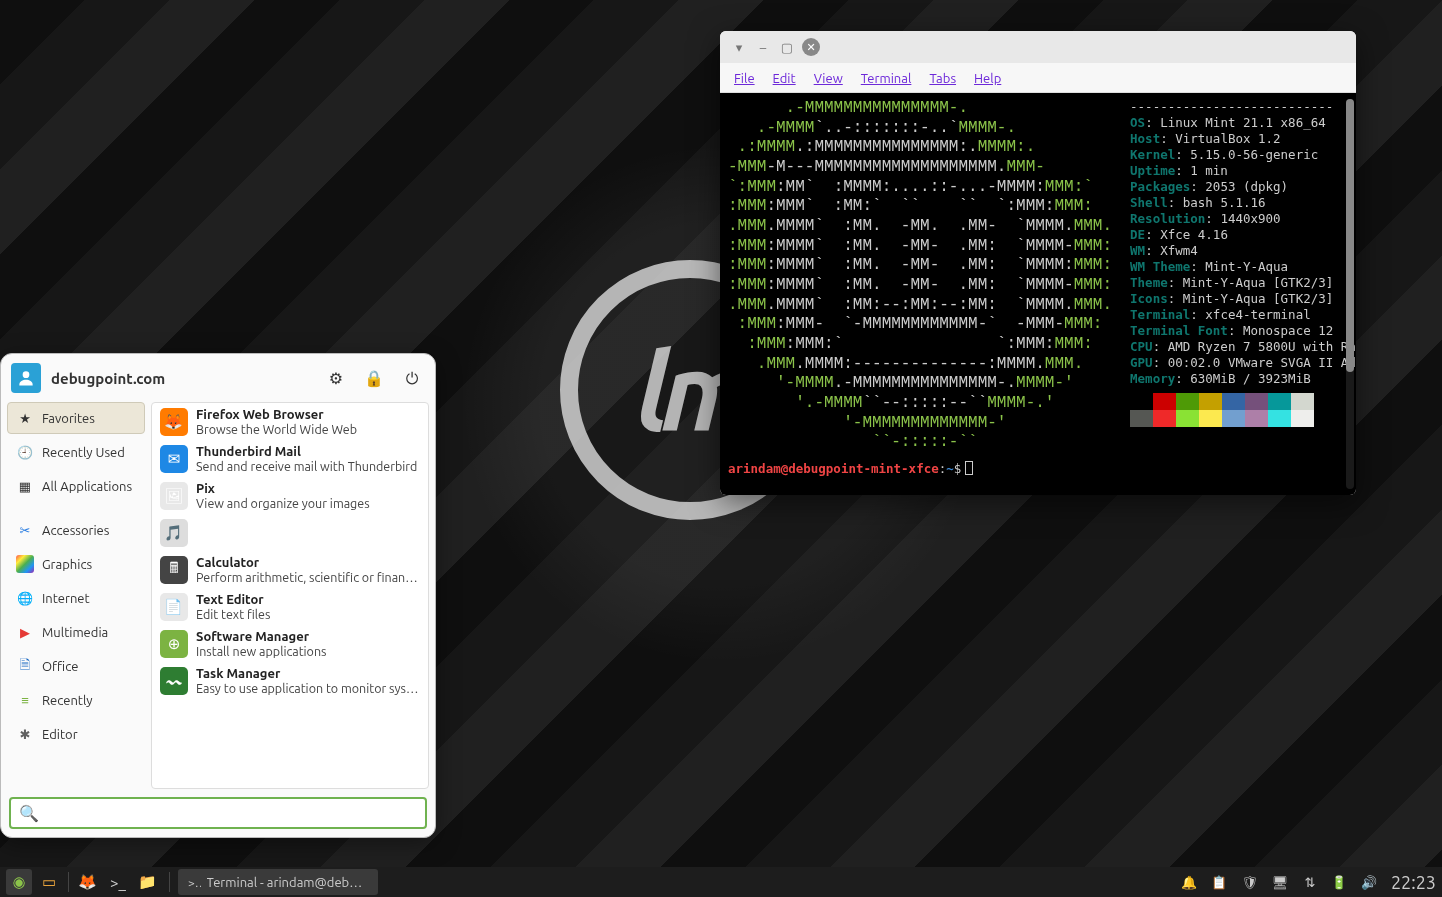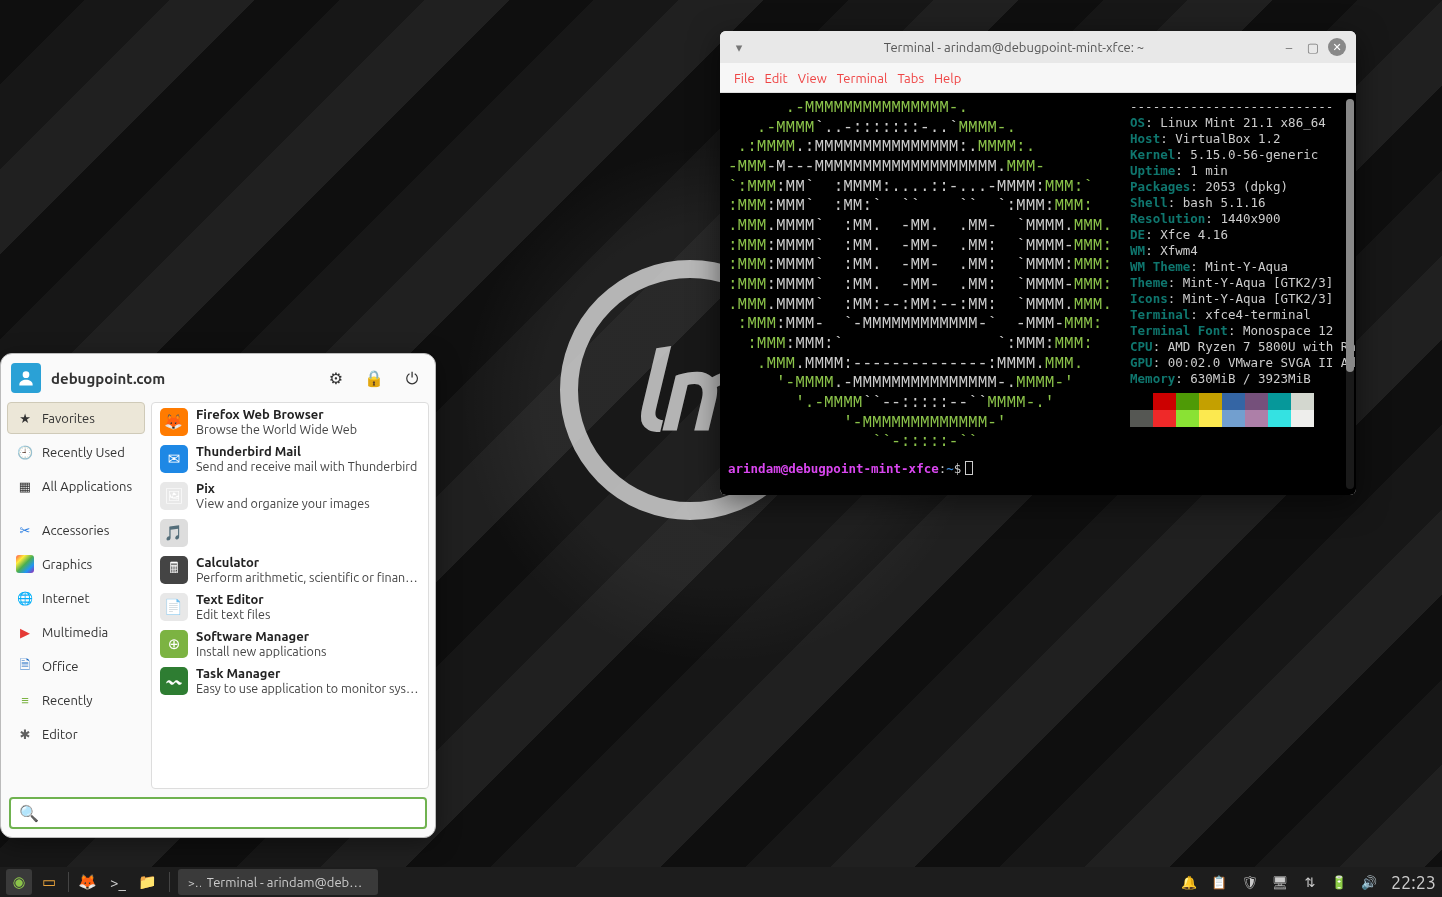--- a/index.html
+++ b/index.html
@@ -40,22 +40,22 @@
   height: 32px; background: #e8e8e8;
   display: flex; align-items: center; gap: 6px;
   padding: 0 10px;
   color: #555; font-size: 13px;
 }
 .term-titlebar .title { flex: 1; text-align: center; }
 .tb-btn { width: 18px; height: 18px; display:flex;align-items:center;justify-content:center;color:#777;border-radius:3px;}
 .tb-close{background:#888;color:#fff;border-radius:50%;font-size:11px;}
 .term-menubar {
   height: 30px; background: #f7f7f7; border-bottom: 1px solid #ddd;
-  display: flex; align-items: center; gap: 10px; padding: 0 14px;
-  font-size: 13px; color: #ef4444;
+  display: flex; align-items: center; gap: 18px; padding: 0 14px;
+  font-size: 13px; color: #6d28d9; text-decoration: underline;
 }
 .term-body {
   flex: 1; background: #000; color: #ccc;
   font-family: "Monospace", monospace; font-size: 12.5px; line-height: 1.28;
   padding: 6px 8px; overflow: hidden;
   position: relative;
 }
 .term-body .scroll{
   position:absolute; right:2px; top:6px; bottom:6px; width:8px;
   background: rgba(255,255,255,0.1); border-radius:4px;
@@ -65,21 +65,21 @@
   background:#888; border-radius:4px;
 }
 .neofetch { display: flex; gap: 18px; }
 .ascii { color: #8bc34a; white-space: pre; font-size: 16px; line-height: 1.23; font-family: Liberation Mono, monospace; }
 .ascii .w{color:#ccc;}
 .info { white-space: pre; }
 .info .k{ color:#0f766e; font-weight:bold;}
 .colors{margin-top:6px;display:flex;flex-wrap:wrap;width:184px;}
 .colors span{width:23px;height:17px;display:block;}
 .prompt{margin-top:8px;}
-.prompt .u{color:#d946ef;font-weight:bold;}
+.prompt .u{color:#ef4444;font-weight:bold;}
 .prompt .p{color:#3f8bd6;font-weight:bold;}
 .cursor{display:inline-block;width:8px;height:14px;border:1px solid #ccc;vertical-align:-2px;margin-left:4px;}
 
 
 .appmenu {
   position: absolute; left: 0; top: 353px; width: 436px; height: 485px;
   background: #fafafa; border: 1px solid #bbb; border-radius: 12px;
   box-shadow: 0 6px 24px rgba(0,0,0,0.4);
   display: flex; flex-direction: column;
 }
@@ -141,21 +141,20 @@
 </head>
 <body>
 
 <div class="wallpaper">
   <div class="lm-logo">lm</div>
 </div>
 
 <div class="terminal">
   <div class="term-titlebar">
     <div class="tb-btn">▾</div>
-    <div class="title">Terminal - arindam@debugpoint-mint-xfce: ~</div>
     <div class="tb-btn">–</div>
     <div class="tb-btn">▢</div>
     <div class="tb-btn tb-close">✕</div>
   </div>
   <div class="term-menubar" id="term-menubar">
       <span>File</span>
       <span>Edit</span>
       <span>View</span>
       <span>Terminal</span>
       <span>Tabs</span>

